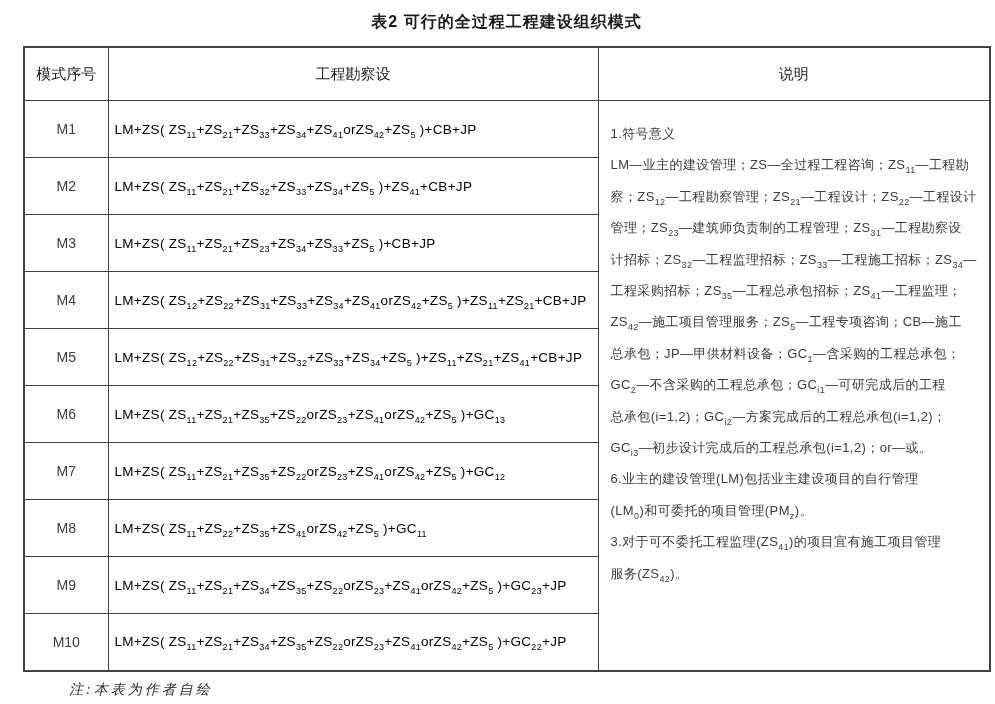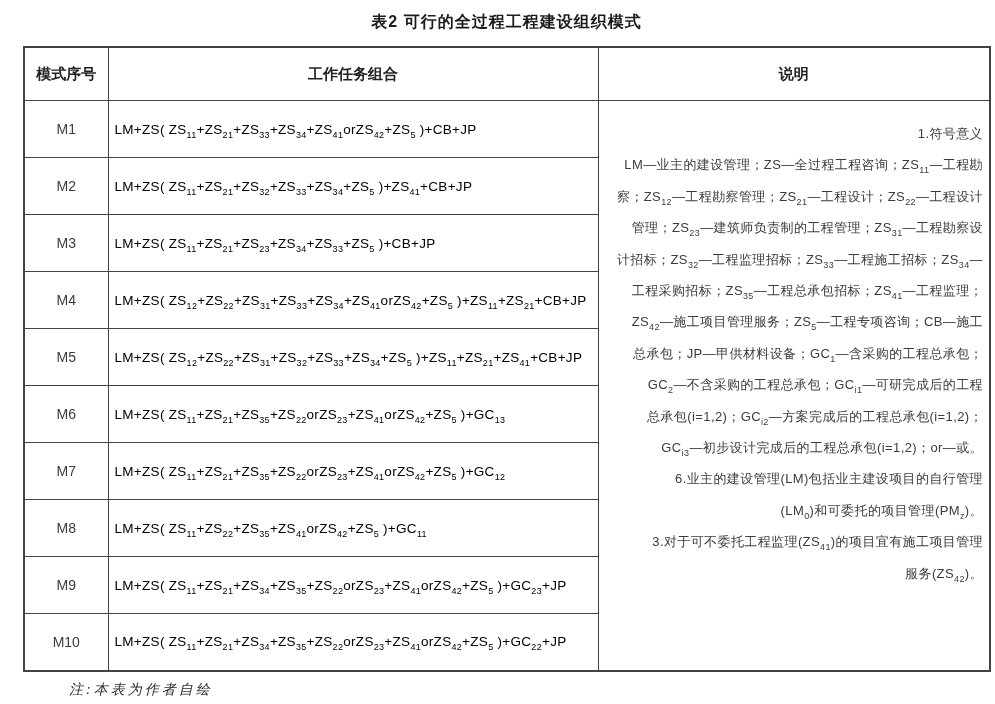--- a/index.html
+++ b/index.html
@@ -32,21 +32,21 @@
     width: 966px;
     border: 2px solid #424242;
   }
   .tbl th, .tbl td {
     border: 1px solid #424242;
     padding: 0;
   }
   .tbl th {
     height: 52px;
     font-size: 15px;
-    font-weight: bold;
+    font-weight: normal;
     color: #222222;
     text-align: center;
   }
   col.c1 { width: 84px; }
   col.c2 { width: 490px; }
   col.c3 { width: 392px; }
   .tbl tbody tr { height: 57px; padding-left: 46px; }
   td.mode {
     text-align: center;
     font-size: 14px;
@@ -57,21 +57,20 @@
     color: #000000;
     padding-left: 6px;
     letter-spacing: 0.3px;
     white-space: nowrap;
   }
   td.exp {
     vertical-align: top;
     padding: 17px 6px 0 12px;
     font-size: 13px;
     color: #3c3c3c;
-    text-align: right;
   }
   .exp-line {
     line-height: 31.4px;
     white-space: nowrap;
     letter-spacing: 0.4px;
   }
   sub {
     font-size: 9px;
     line-height: 0;
   }
@@ -92,21 +91,21 @@
 
   <table class="tbl">
     <colgroup>
       <col class="c1">
         <col class="c2">
         <col class="c3">
     </colgroup>
     <thead>
       <tr>
         <th>模式序号</th>
-        <th>工作任务组合</th>
+        <th>工程勘察设</th>
         <th>说明</th>
       </tr>
     </thead>
     <tbody id="rows">
         <tr>
           <td class="mode">M1</td>
           <td class="formula">LM+ZS( ZS<sub>11</sub>+ZS<sub>21</sub>+ZS<sub>33</sub>+ZS<sub>34</sub>+ZS<sub>41</sub>orZS<sub>42</sub>+ZS<sub>5</sub> )+CB+JP</td>
           <td class="exp" rowspan="10">
             <div class="exp-line">1.符号意义</div>
             <div class="exp-line">LM—业主的建设管理；ZS—全过程工程咨询；ZS<sub>11</sub>—工程勘</div>

